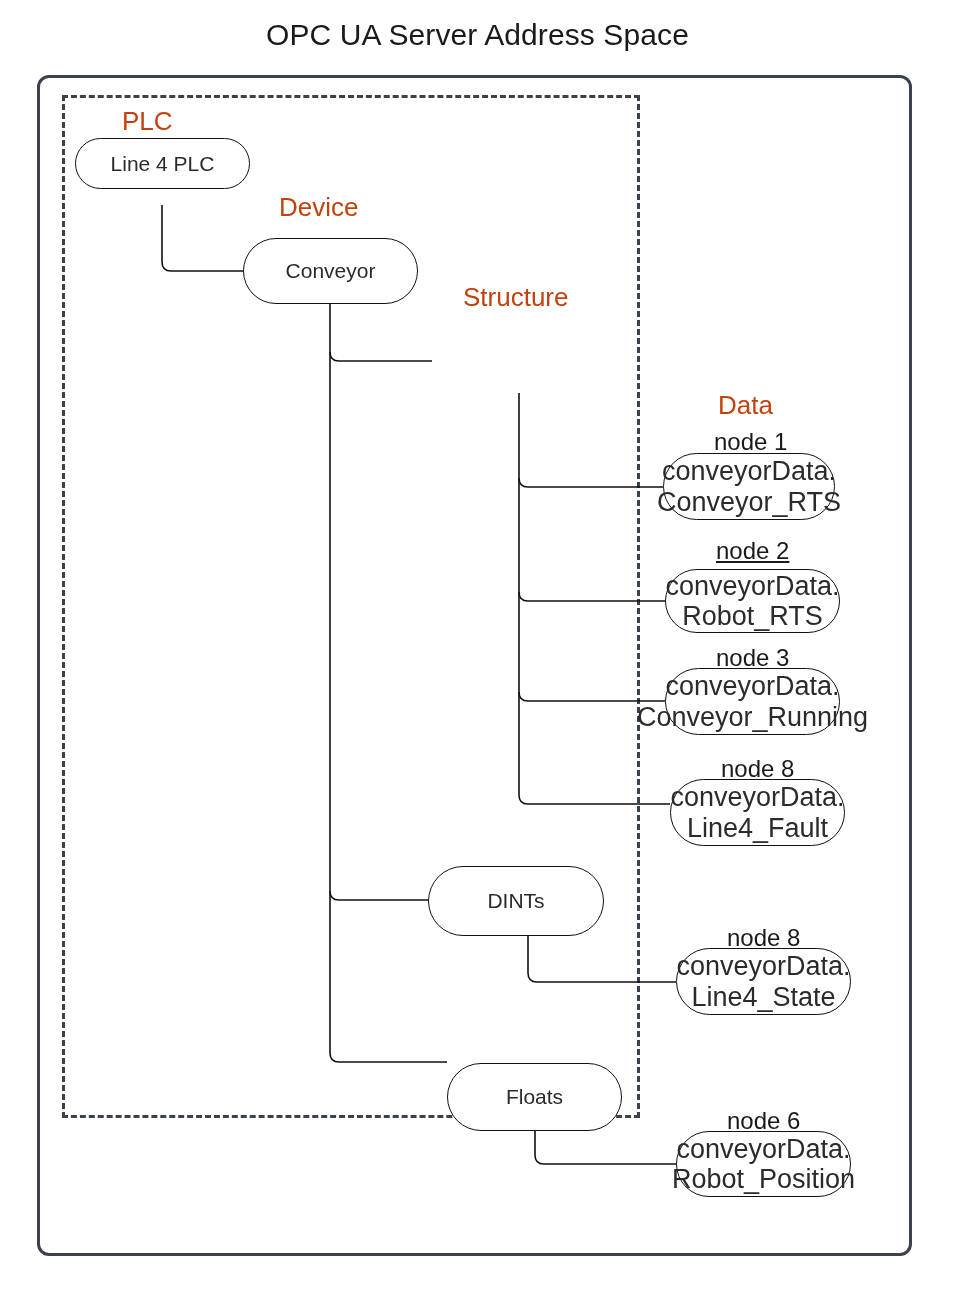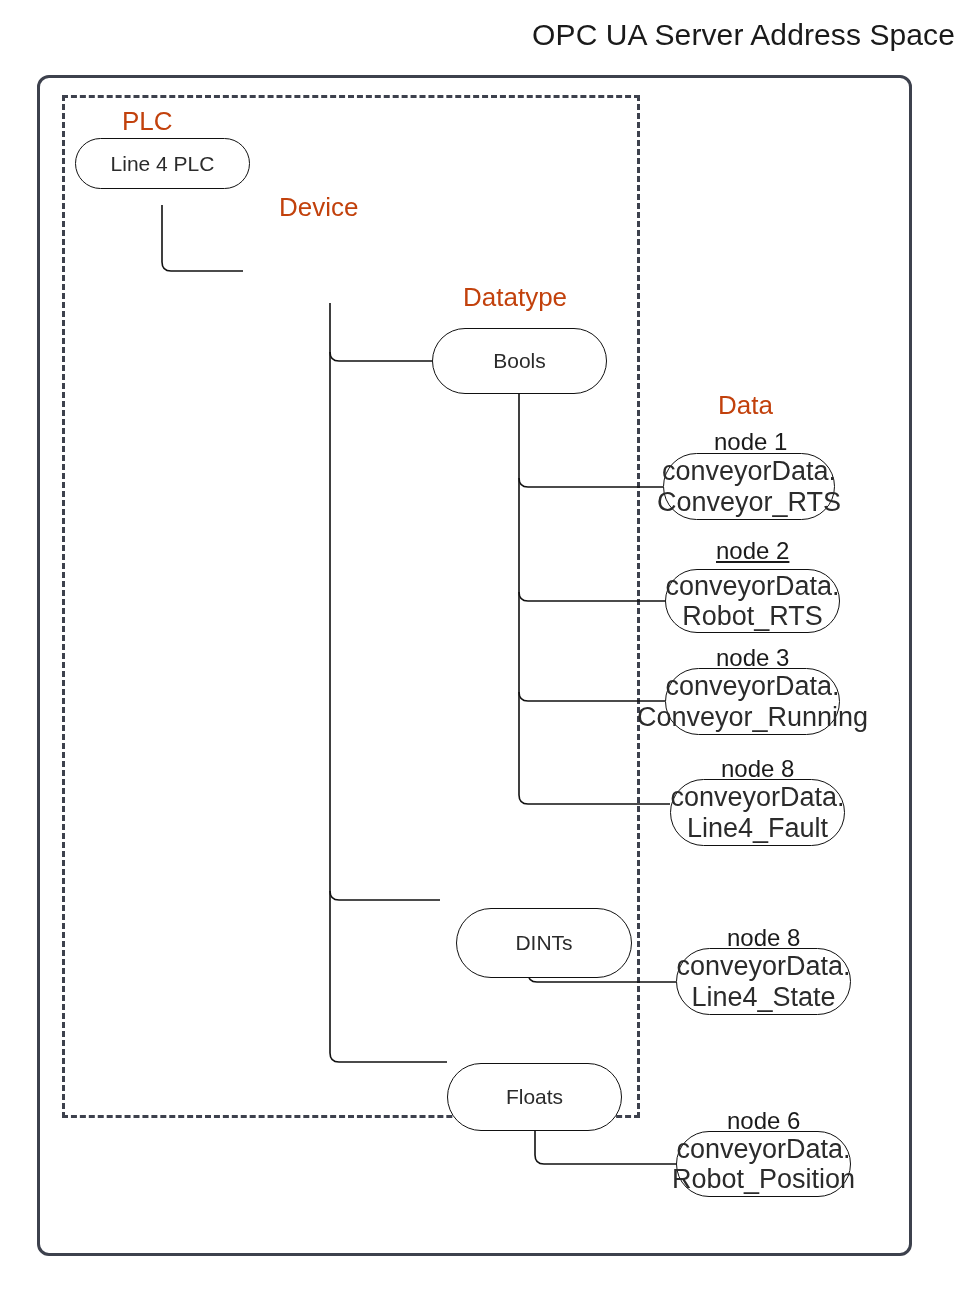--- a/index.html
+++ b/index.html
@@ -18,21 +18,21 @@
     position: absolute;
     left: 0; top: 0;
     width: 955px;
     height: 1304px;
   }
   .diagram-title {
     position: absolute;
     left: 0;
     top: 18px;
     width: 955px;
-    text-align: right;
+    text-align: center;
     font-size: 30px;
     color: #1a1a1a;
     letter-spacing: 0.1px;
   }
   .outer-frame {
     position: absolute;
     left: 37px;
     top: 75px;
     width: 875px;
     height: 1181px;
@@ -137,33 +137,33 @@
     <path d="M 519 692 Q 519 701 528 701 L 665 701"></path>
 
     <path d="M 528 935 L 528 973 Q 528 982 537 982 L 676 982"></path>
 
     <path d="M 535 1095 L 535 1155 Q 535 1164 544 1164 L 676 1164"></path>
   </svg>
 
 
   <div class="group-label" style="left:122px; top:106px;">PLC</div>
   <div class="group-label" style="left:279px; top:192px;">Device</div>
-  <div class="group-label" style="left:463px; top:282px;">Datatype</div>
+  <div class="group-label" style="left:463px; top:282px;">Structure</div>
   <div class="group-label" style="left:718px; top:390px;">Data</div>
 
   <div class="node node-folder" style="left:75px; top:138px; width:175px; height:51px; border-radius:34px;">
     <span class="node-text">Line 4 PLC</span>
   </div>
 
-
-  <div class="node node-folder" style="left:432px; top:328px; width:175px; height:66px; border-radius:33px;">
-    <span class="node-text">Bools</span>
-  </div>
-
-  <div class="node node-folder" style="left:456px; top:866px; width:176px; height:70px; border-radius:35px;margin-top:42px;">
+  <div class="node node-folder" style="left:243px; top:238px; width:175px; height:66px; border-radius:33px;">
+    <span class="node-text">Conveyor</span>
+  </div>
+
+
+  <div class="node node-folder" style="left:428px; top:866px; width:176px; height:70px; border-radius:35px;">
     <span class="node-text">DINTs</span>
   </div>
 
   <div class="node node-folder" style="left:447px; top:1027px; width:175px; height:68px; border-radius:34px;margin-top:36px;">
     <span class="node-text">Floats</span>
   </div>
 
   <div class="node-label" style="left:714px; top:428px;">node 1</div>
   <div class="node-label" style="left:716px; top:537px;text-decoration:underline;">node 2</div>
   <div class="node-label" style="left:716px; top:644px;">node 3</div>

